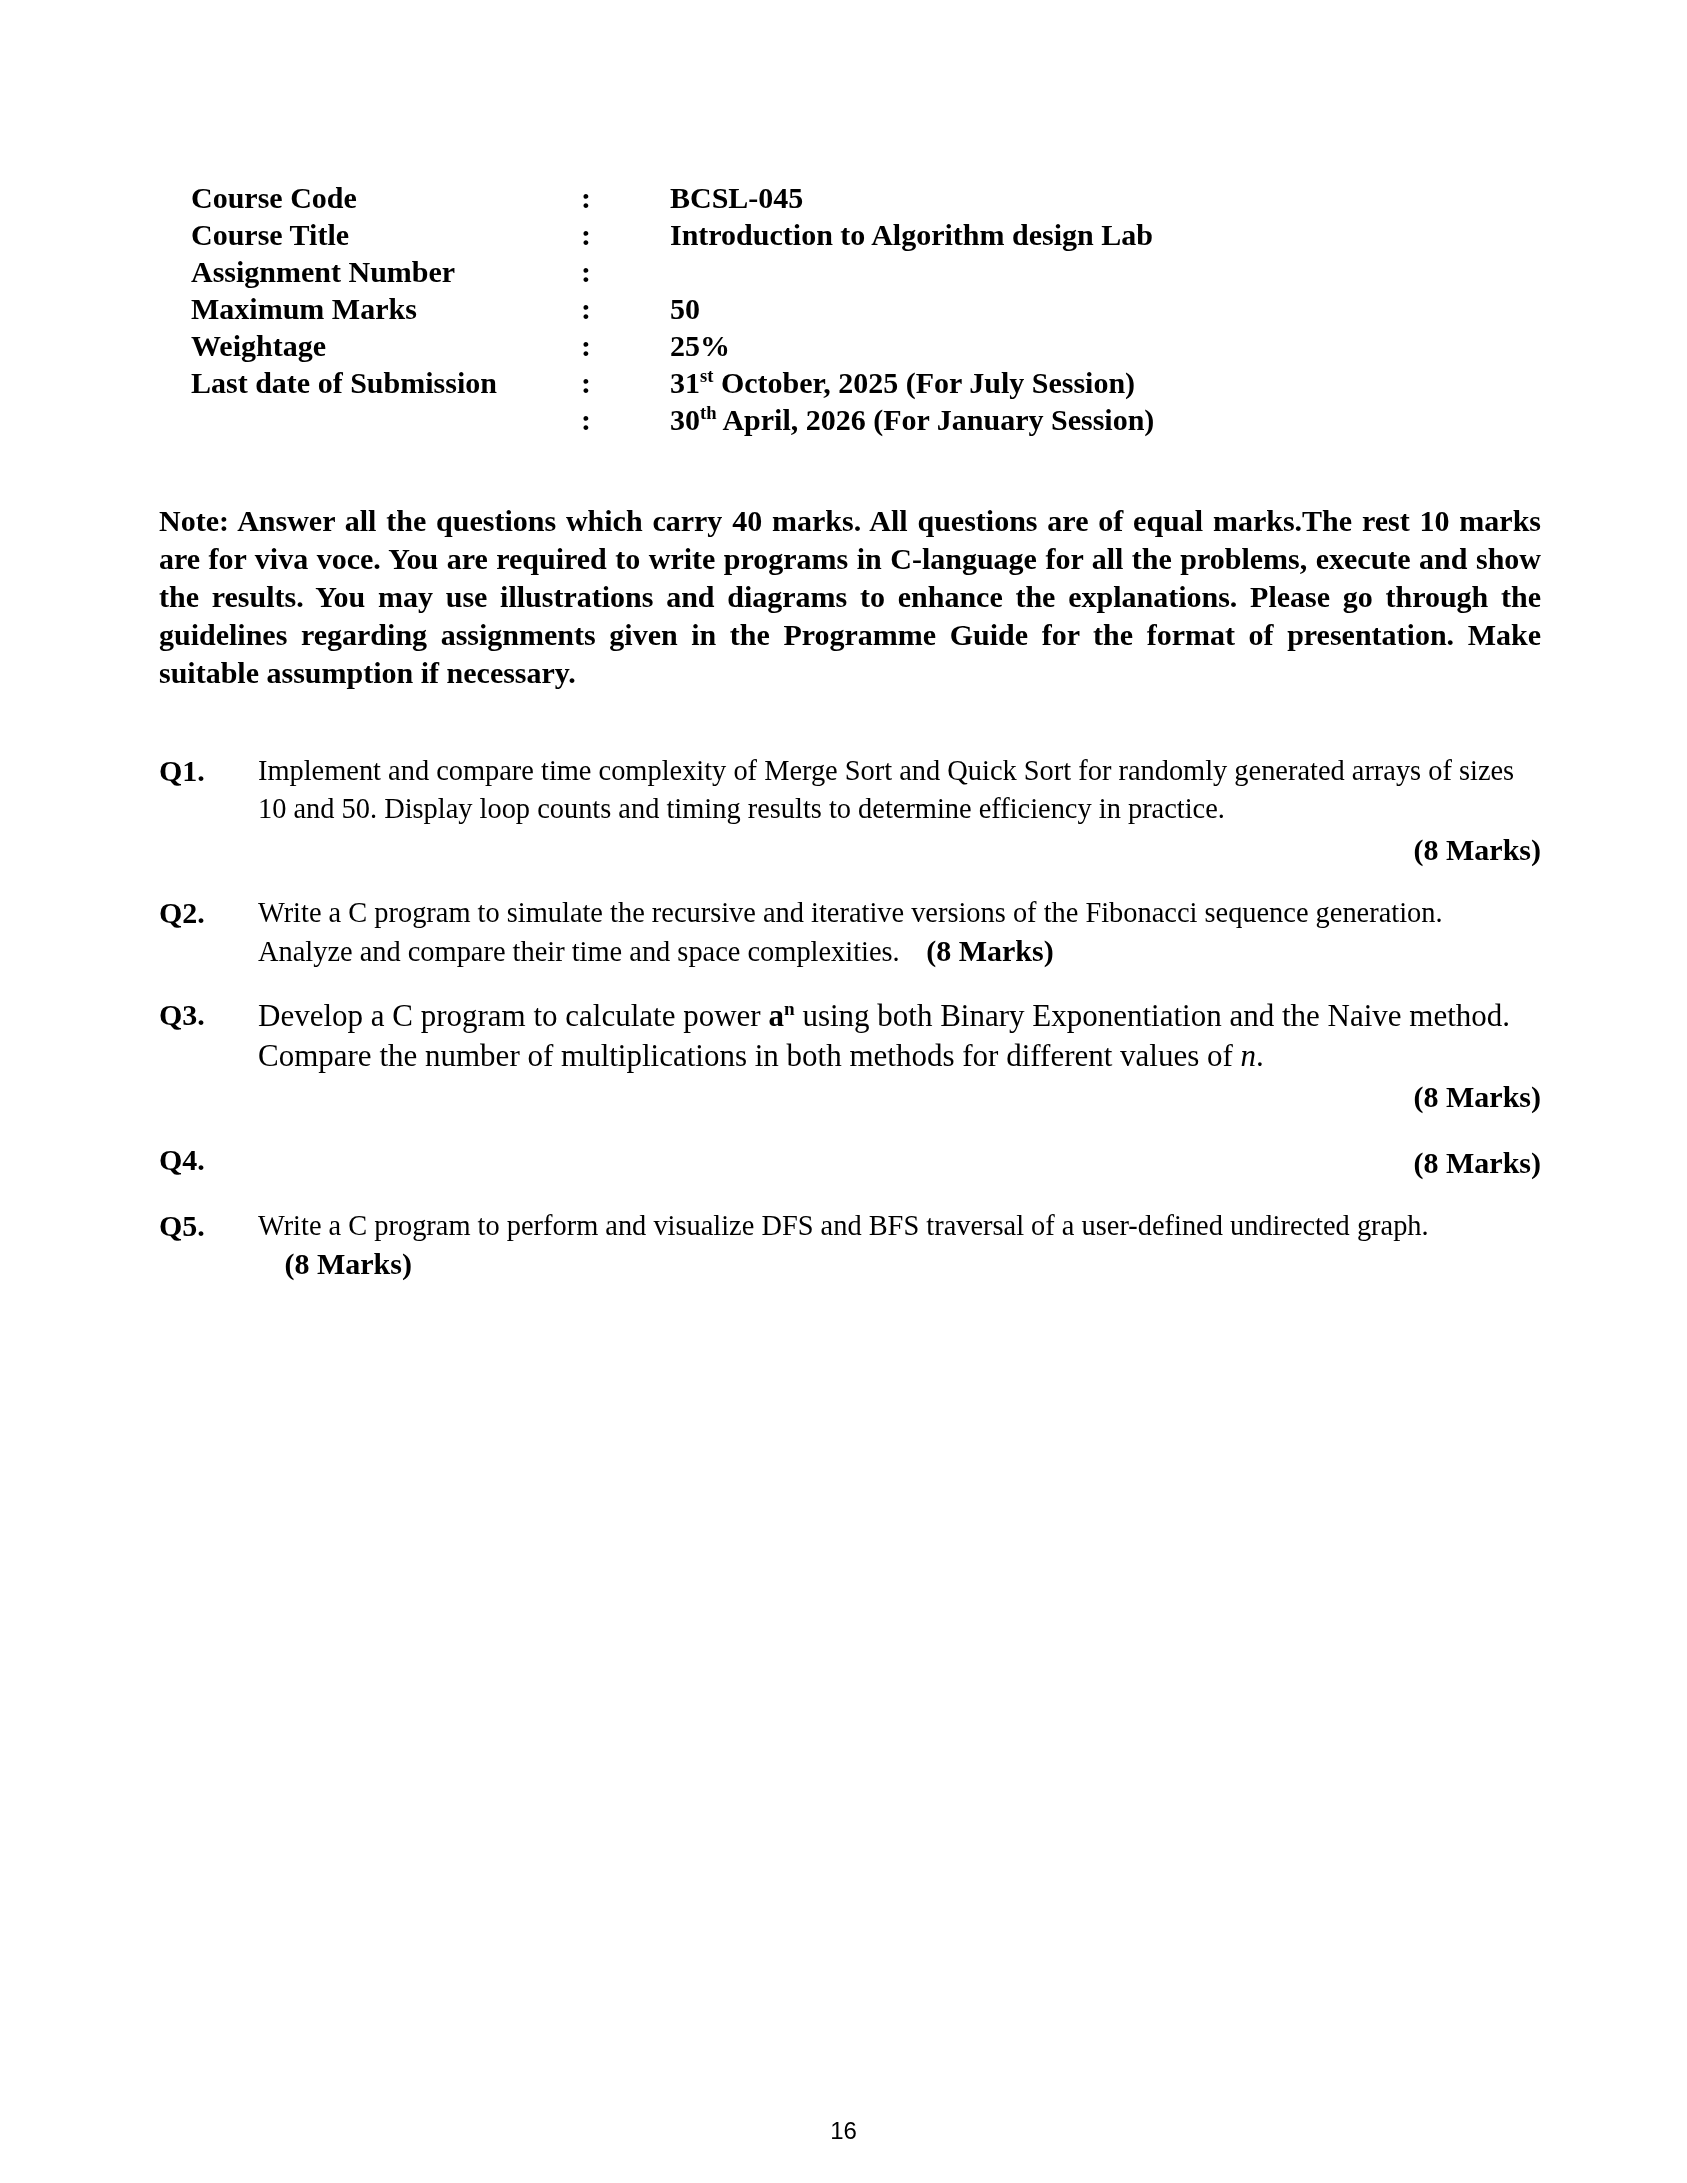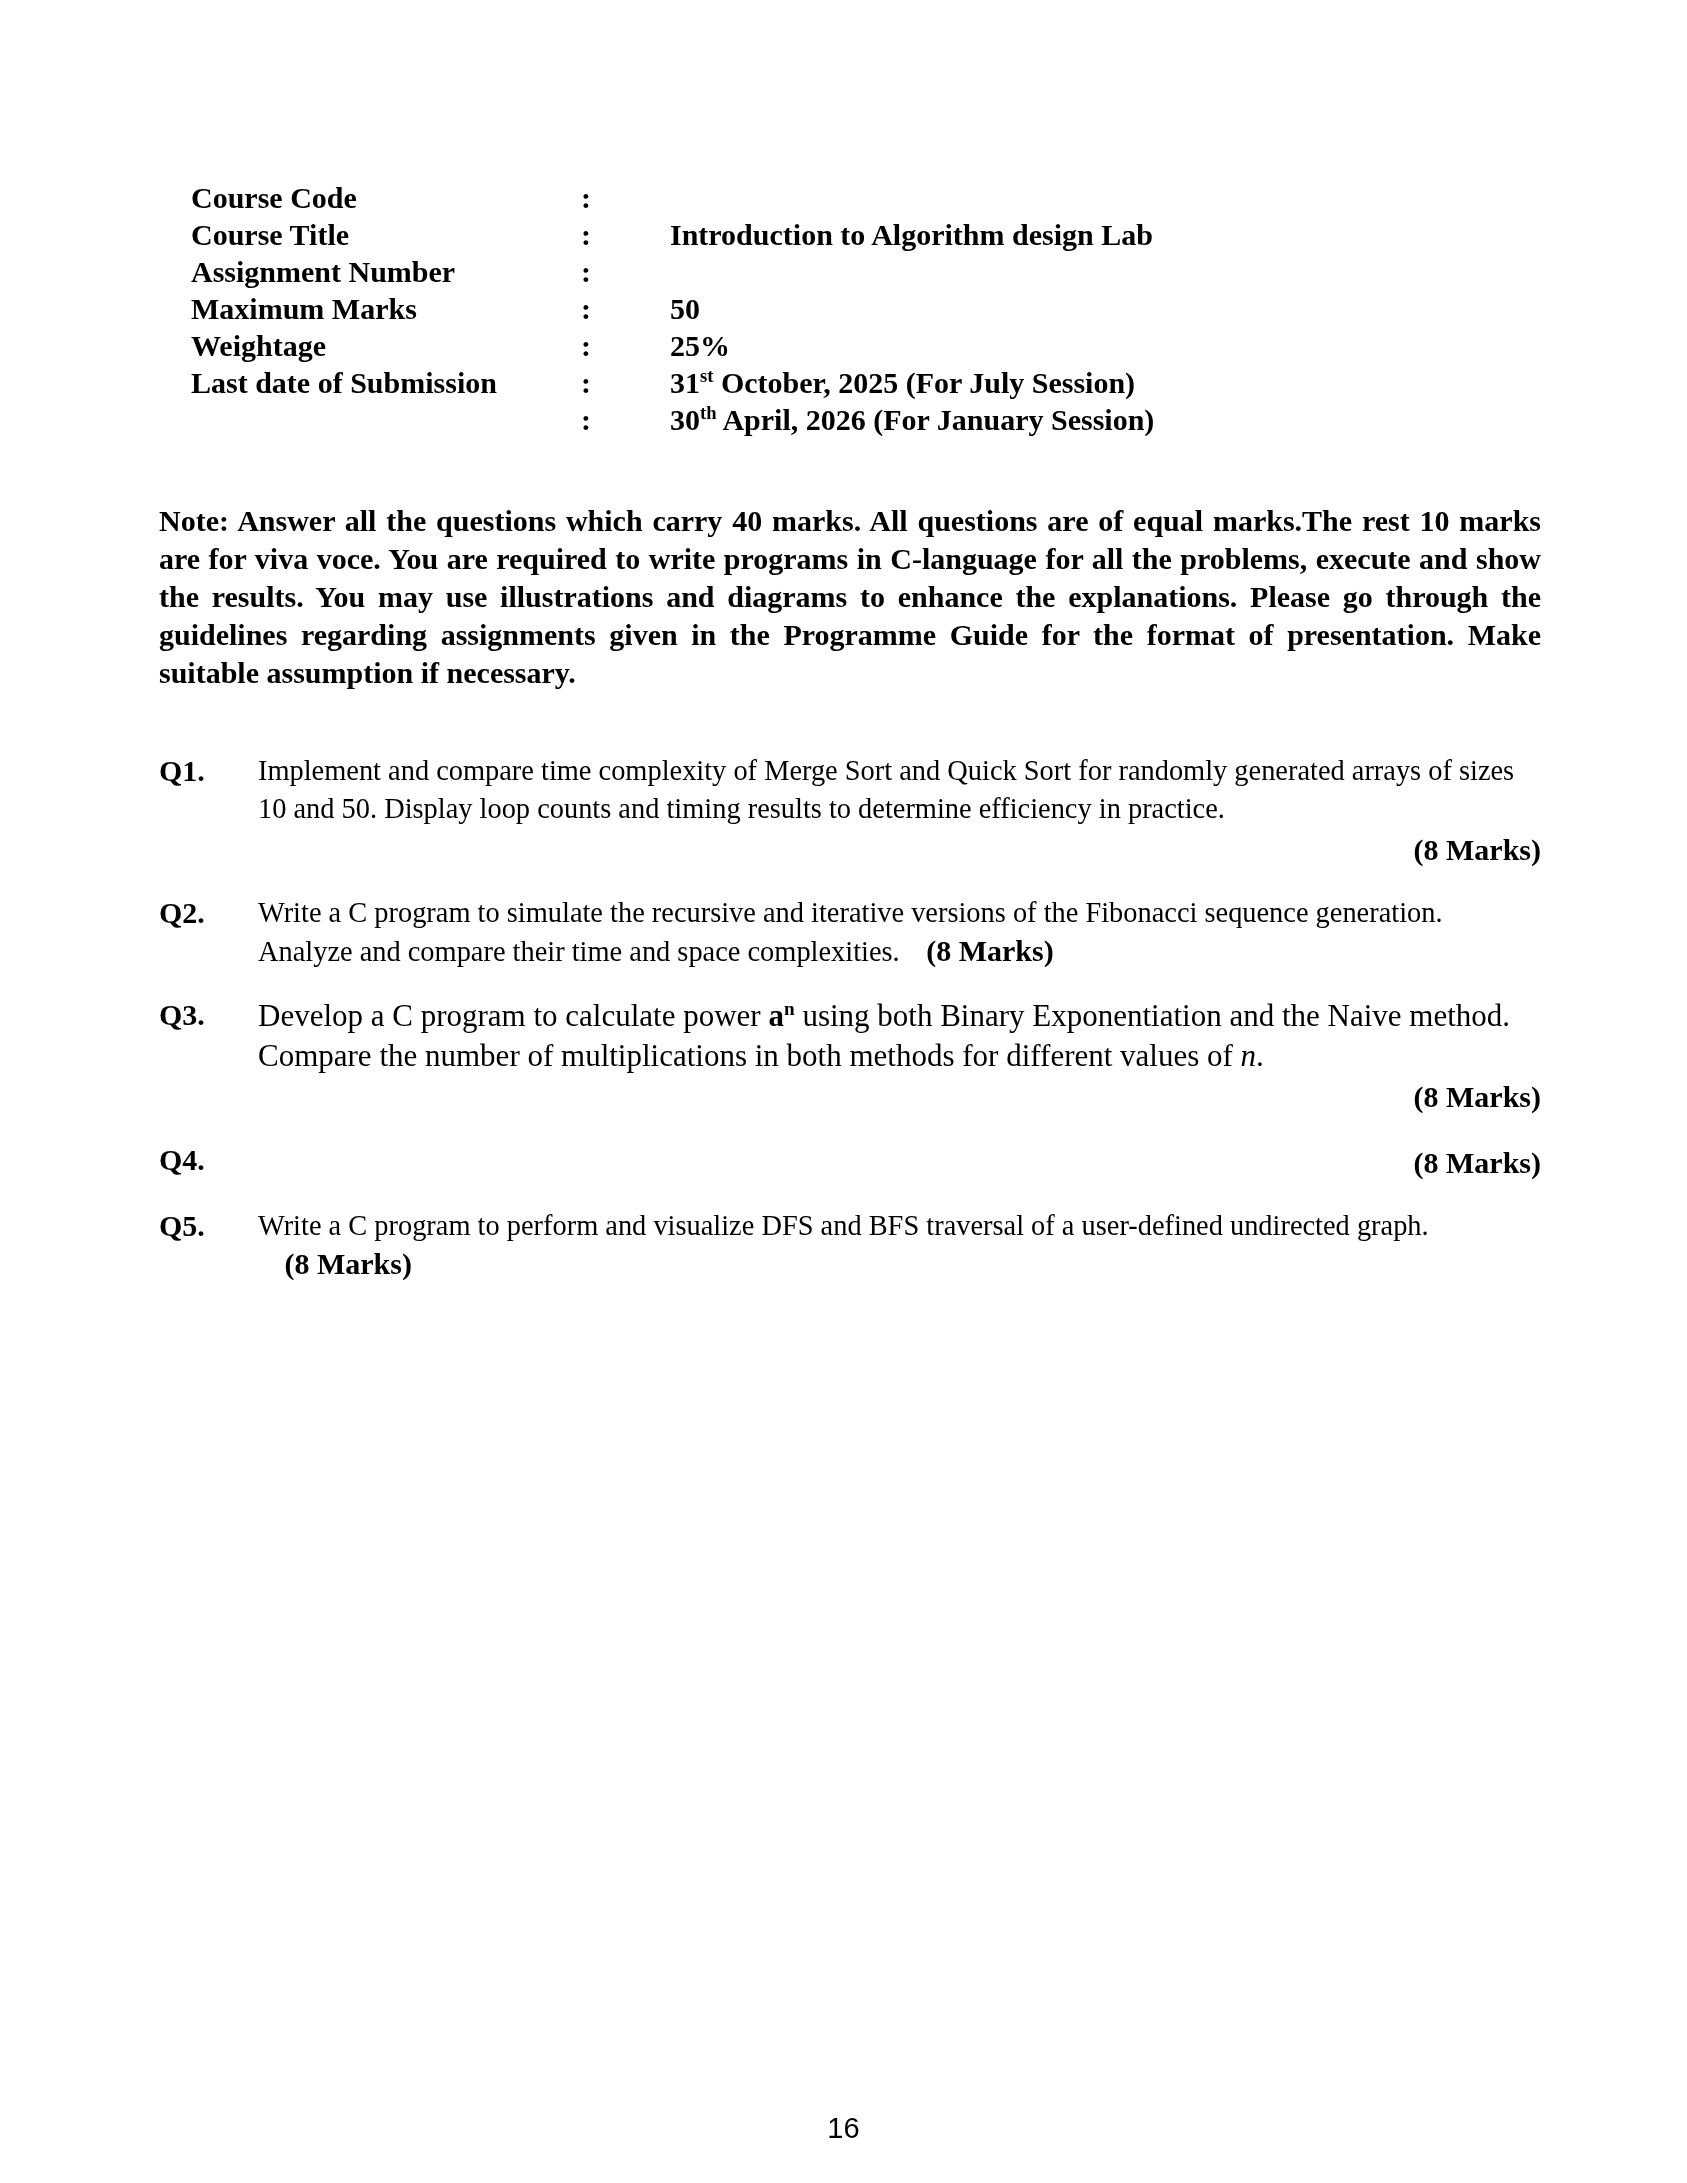--- a/index.html
+++ b/index.html
@@ -75,32 +75,33 @@
   .italic-var { font-style: italic; }
 
   
   .page-number {
     position: absolute;
     bottom: 38px;
     left: 0;
     width: 100%;
     text-align: center;
     font-family: "Liberation Sans", sans-serif;
-    font-size: 29px;
+    font-size: 24px;
   }
 </style>
 </head>
 <body>
 
 <div class="page">
 
   <div class="meta-table">
     <div class="meta-row">
       <span>Course Code</span>
       <span>:</span>
+      <span>BCSL-045</span>
     </div>
     <div class="meta-row">
       <span>Course Title</span>
       <span>:</span>
       <span>Introduction to Algorithm design Lab</span>
     </div>
     <div class="meta-row">
       <span>Assignment Number</span>
       <span>:</span>
     </div>

